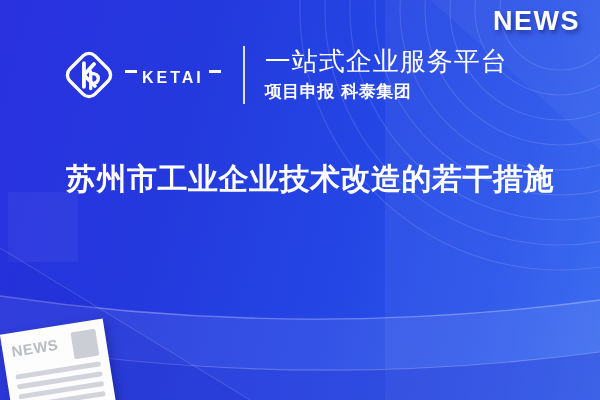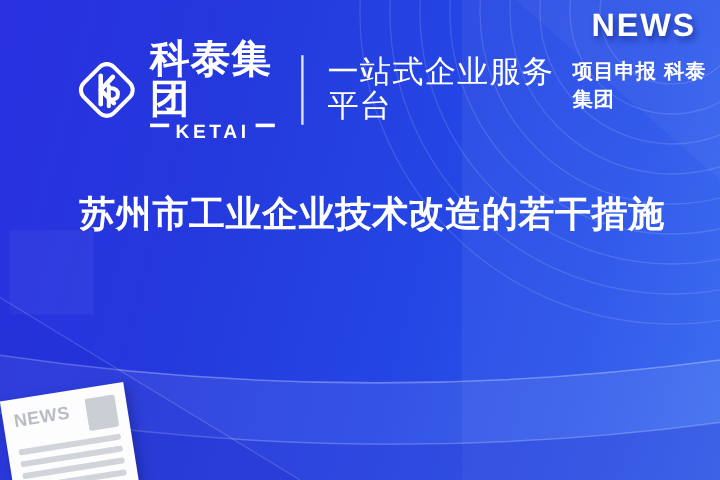--- a/index.html
+++ b/index.html
@@ -114,21 +114,21 @@
     line-height: 1;
   }
   .divider {
     width: 2px;
     height: 58px;
     background: rgba(255,255,255,0.85);
     margin: 0 20px 0 22px;
   }
   .tagline {
     display: flex;
-    flex-direction: row;
+    flex-direction: column;
     justify-content: center;
   }
   .tagline-main {
     color: #ffffff;
     font-size: 26px;
     line-height: 1.12;
     letter-spacing: 1px;
     font-family: "DejaVu Sans", "Liberation Sans", sans-serif;
   }
   .tagline-sub {
@@ -237,21 +237,20 @@
 
     <div class="logo-block">
       <svg class="logo-mark" viewBox="0 0 64 64">
         <rect x="11" y="11" width="42" height="42" rx="10" ry="10" transform="rotate(45 32 32)" fill="none" stroke="#ffffff" stroke-width="4"></rect>
         <path d="M26 18 L26 46" stroke="#ffffff" stroke-width="4.5" fill="none" stroke-linecap="round"></path>
         <path d="M38 19 L26 32 L39 45" stroke="#ffffff" stroke-width="4.5" fill="none" stroke-linecap="round" stroke-linejoin="round"></path>
         <path d="M34 28 L34 48" stroke="#ffffff" stroke-width="4" fill="none" stroke-linecap="round"></path>
         <path d="M34 30 q9 0 9 6 q0 6 -9 6" stroke="#ffffff" stroke-width="4" fill="none" stroke-linecap="round"></path>
       </svg>
       <div class="logo-words">
-        <div class="logo-cn">科泰集团</div>
         <div class="logo-en-row">
           <span class="logo-dash"></span>
           <span class="logo-en">KETAI</span>
           <span class="logo-dash"></span>
         </div>
       </div>
     </div>
 
     <div class="divider"></div>
 

